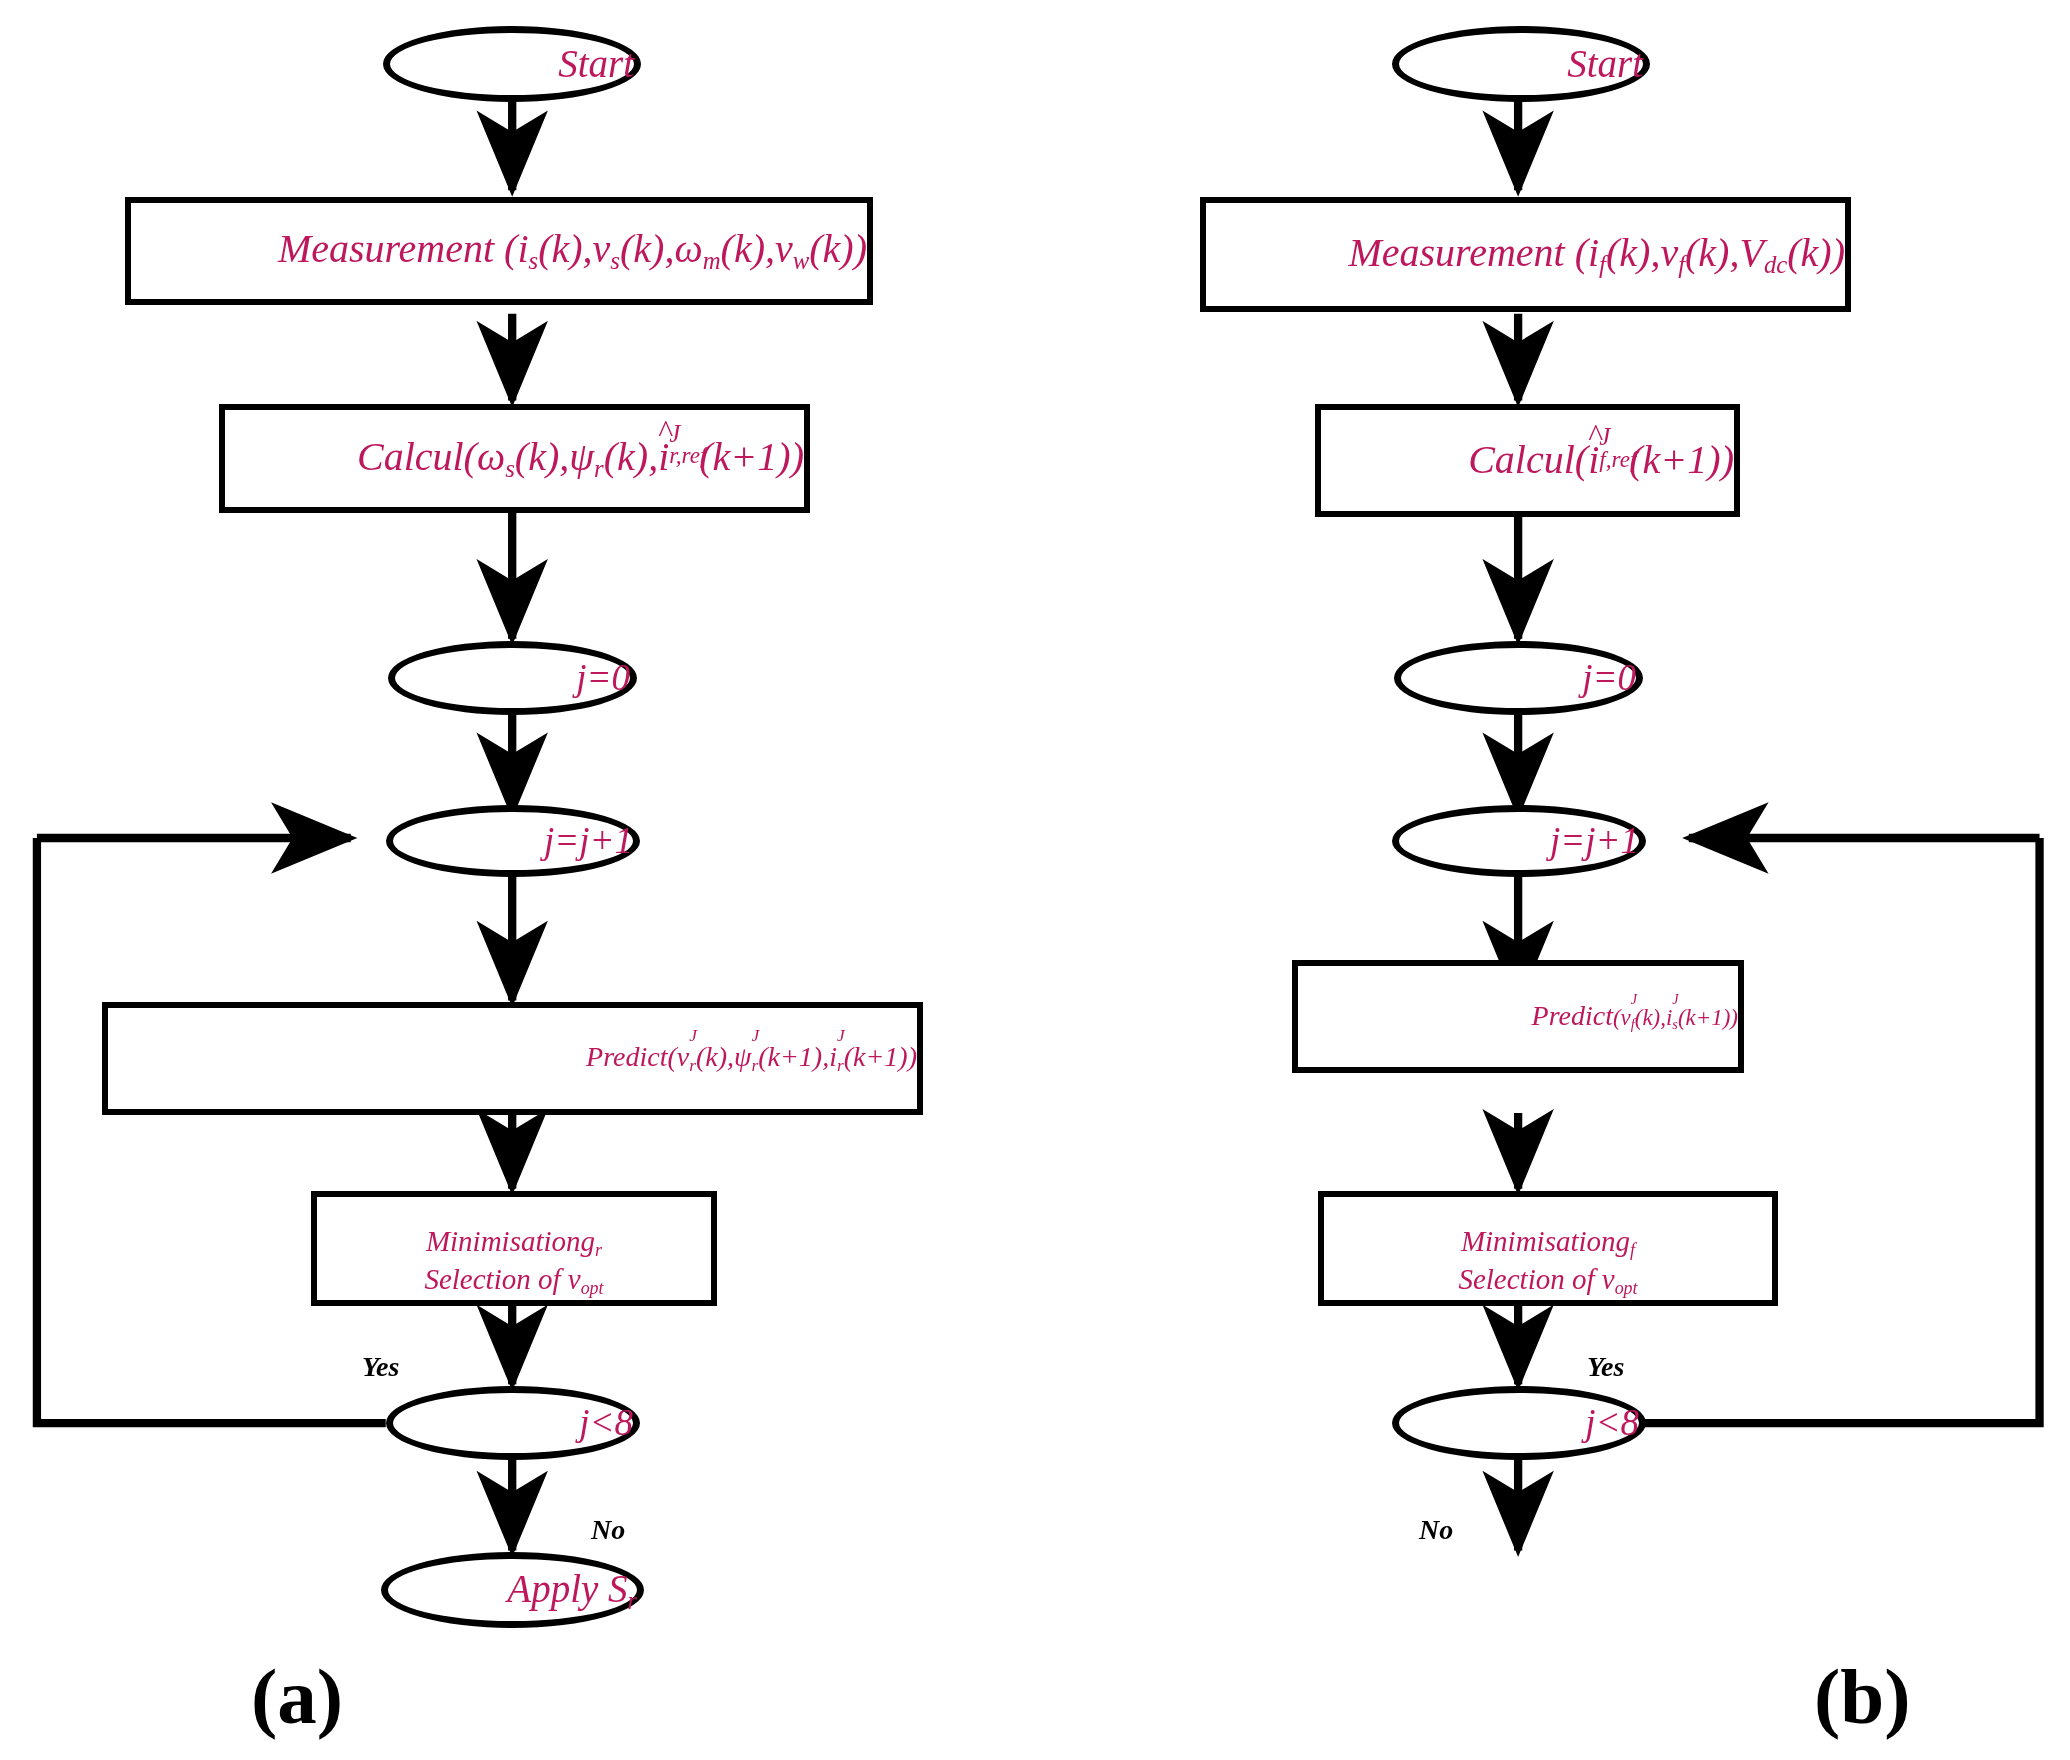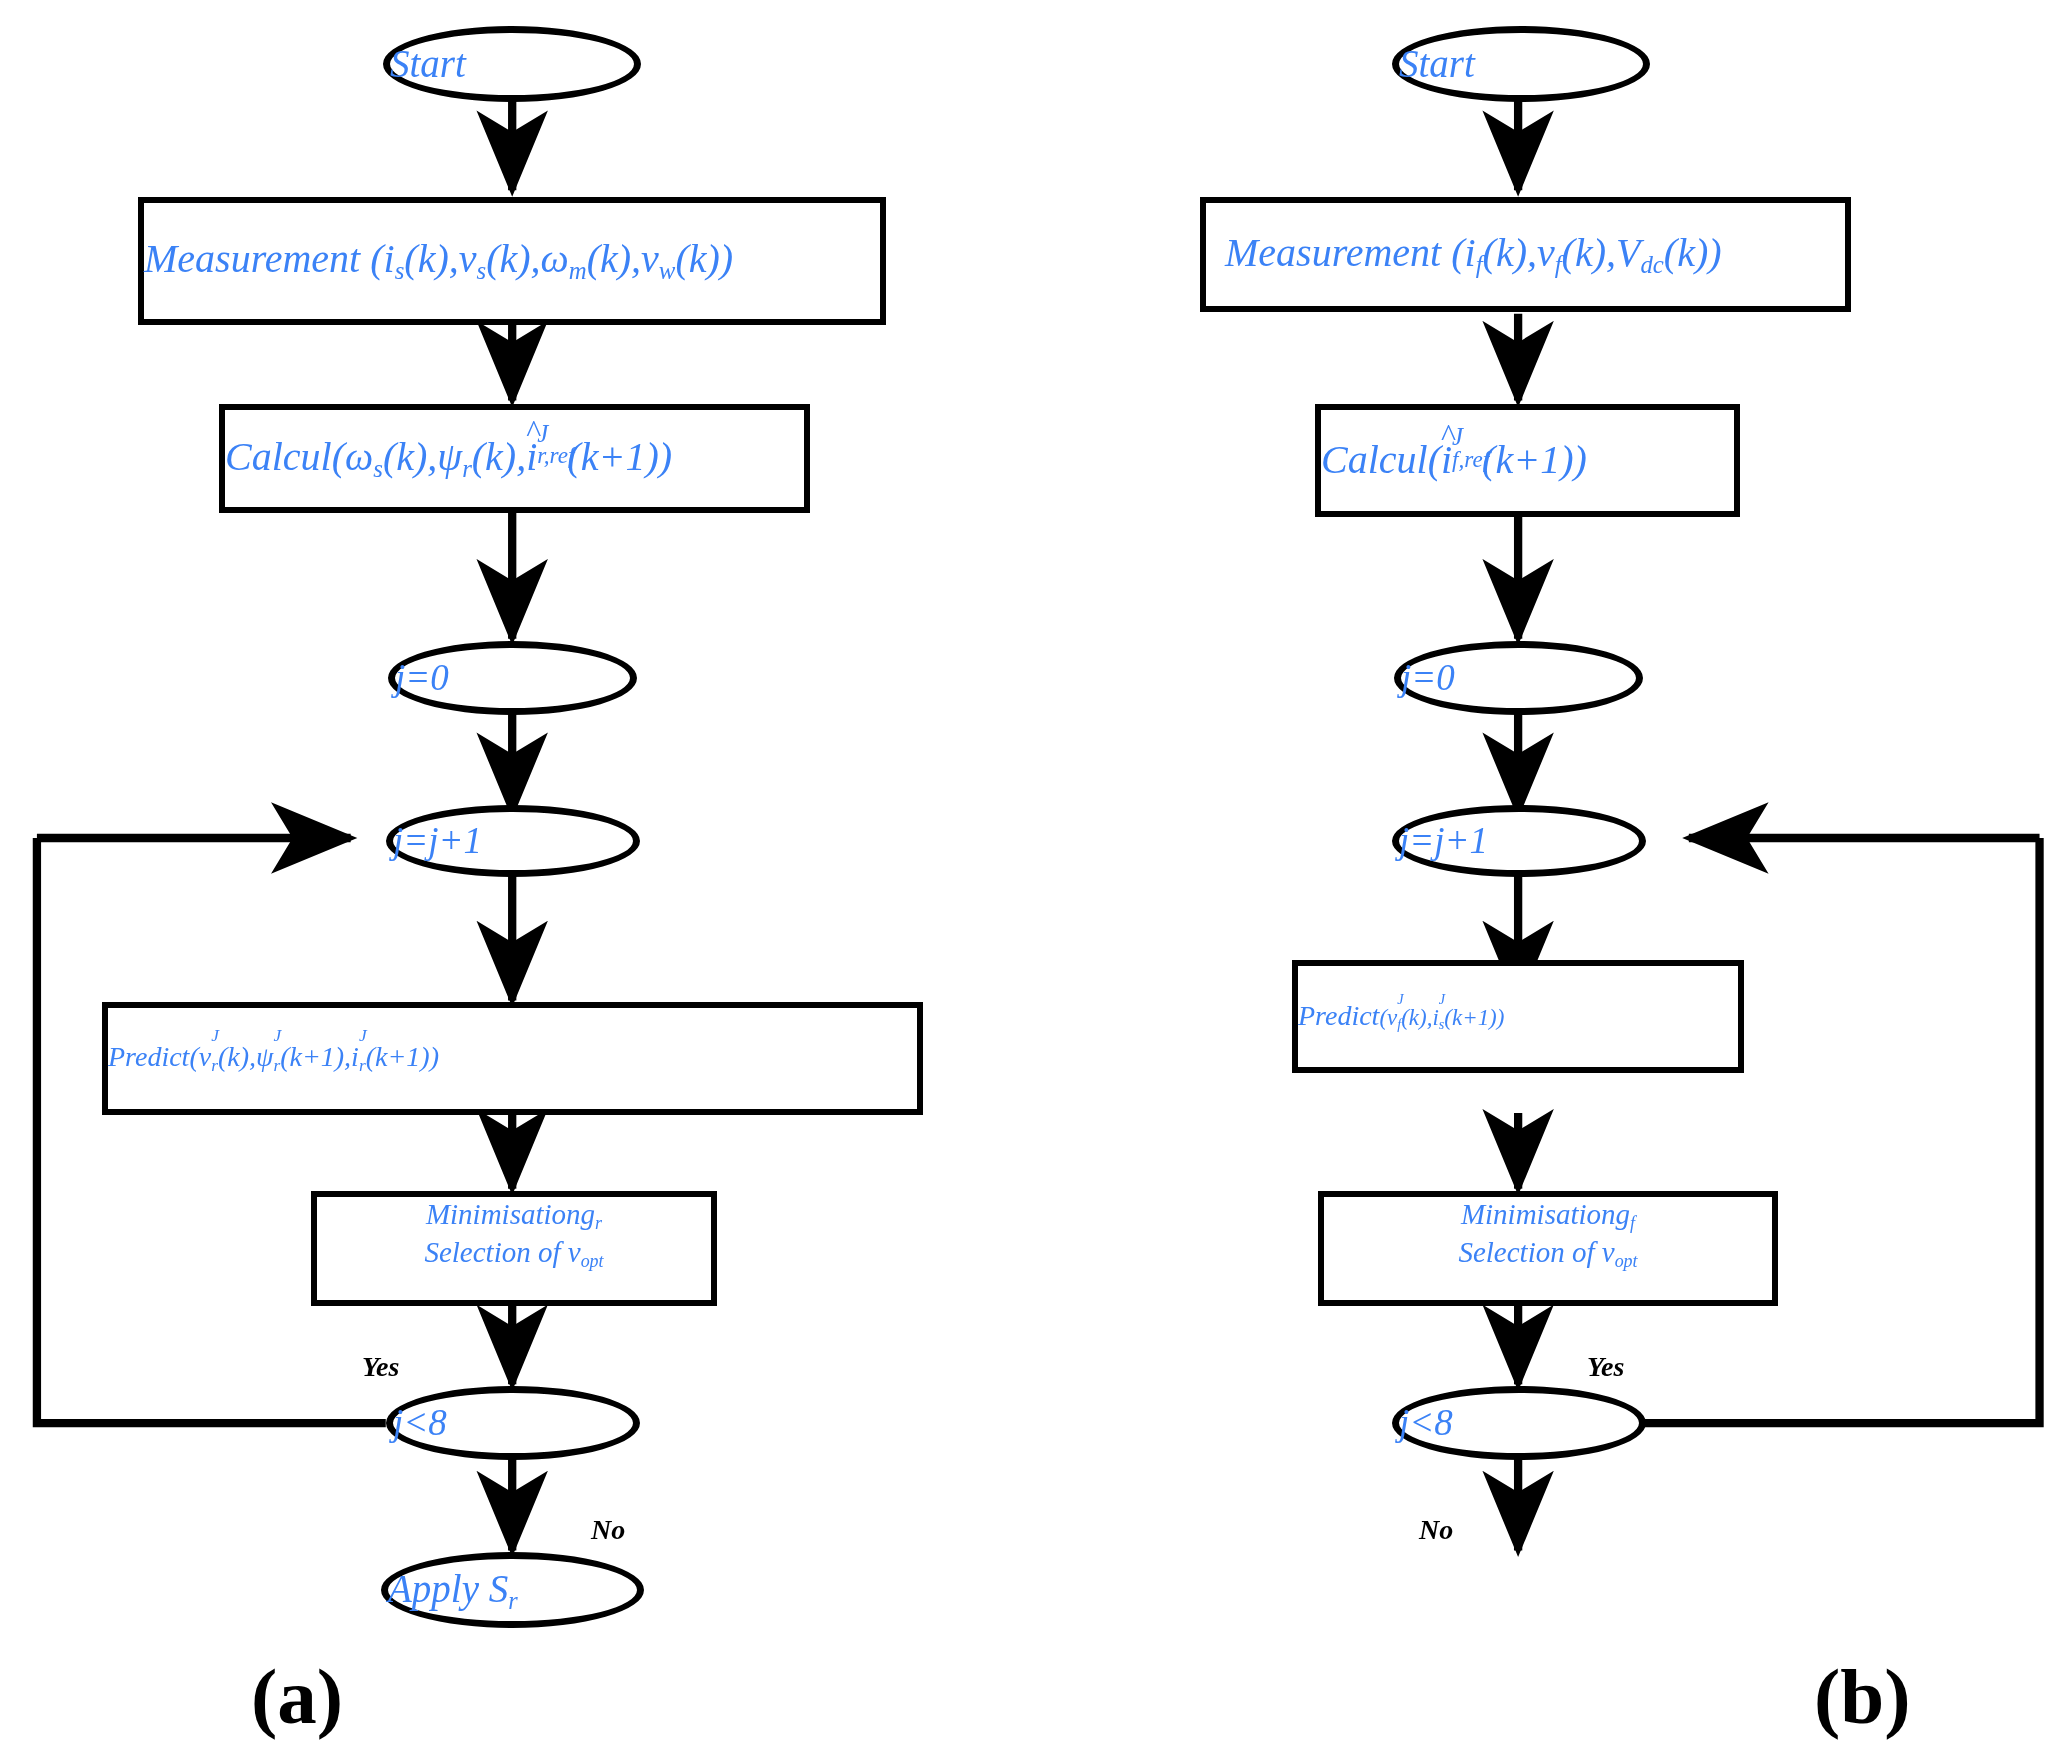--- a/index.html
+++ b/index.html
@@ -1,21 +1,21 @@
 <!DOCTYPE html>
 <html style="font-size:14.8px"><head>
 <meta charset="utf-8">
 <style>
   html,body{margin:0;padding:0;background:#ffffff;}
   body{width:2070px;height:1760px;font-family:"Liberation Serif",serif;color:#000;}
   #stage{position:relative;width:2070px;height:1760px;overflow:hidden;background:#fff;}
   svg.layer{position:absolute;left:0;top:0;width:2070px;height:1760px;}
 
-  .node{position:absolute;display:flex;align-items:center;justify-content:flex-start;
-        text-align:center;box-sizing:border-box;color:#3b82f6;}
+  .node{position:absolute;display:flex;align-items:center;justify-content:flex-end;
+        text-align:center;box-sizing:border-box;color:#be185d;}
   .box{border:6.5px solid #000;background:#fff;}
   .ellipse{border:7.4px solid #000;background:#fff;border-radius:50%;}
   .txt{font-family:"Liberation Serif",serif;font-style:italic;line-height:1.12;white-space:nowrap;}
   .t-meas{font-size:40px;}
   .t-calc{font-size:40px;}
   .t-pred{font-size:28px;}
   .t-min{font-size:29px;line-height:1.22;white-space:normal;}
   .t-ell{font-size:37px;}
   .t-start{font-size:39px;}
   .t-apply{font-size:39px;}
@@ -73,21 +73,21 @@
     <g stroke="#000" stroke-width="9" fill="none">
       <path d="M1782,1542 L2210,1542 L2210,908" marker-end="none"></path>
       <path d="M2210,908 L1830,908" marker-end="url(#ah)"></path>
     </g>
   </svg>
 
   <div class="node ellipse" style="left:383px;top:26px;width:258px;height:76px;">
     <span class="txt t-start">Start</span>
   </div>
 
-  <div class="node box" style="left:138px;top:197px;width:748px;height:128px;">
+  <div class="node box" style="left:125px;top:197px;width:748px;height:108px;">
     <span class="txt t-meas">Measurement (i<sub>s</sub>(k),v<sub>s</sub>(k),ω<sub>m</sub>(k),v<sub>w</sub>(k))</span>
   </div>
 
   <div class="node box" style="left:219px;top:404px;width:591px;height:109px;">
     <span class="txt t-calc">Calcul(ω<sub>s</sub>(k),ψ<sub>r</sub>(k),<span class="hatwrap"><span class="hat">^</span>i<span class="supJ">J</span><span class="subfr">r,ref</span></span>&nbsp;&nbsp;&nbsp;(k+1))</span>
   </div>
 
   <div class="node ellipse" style="left:388px;top:641px;width:249px;height:74px;">
     <span class="txt t-ell">j=0</span>
   </div>

